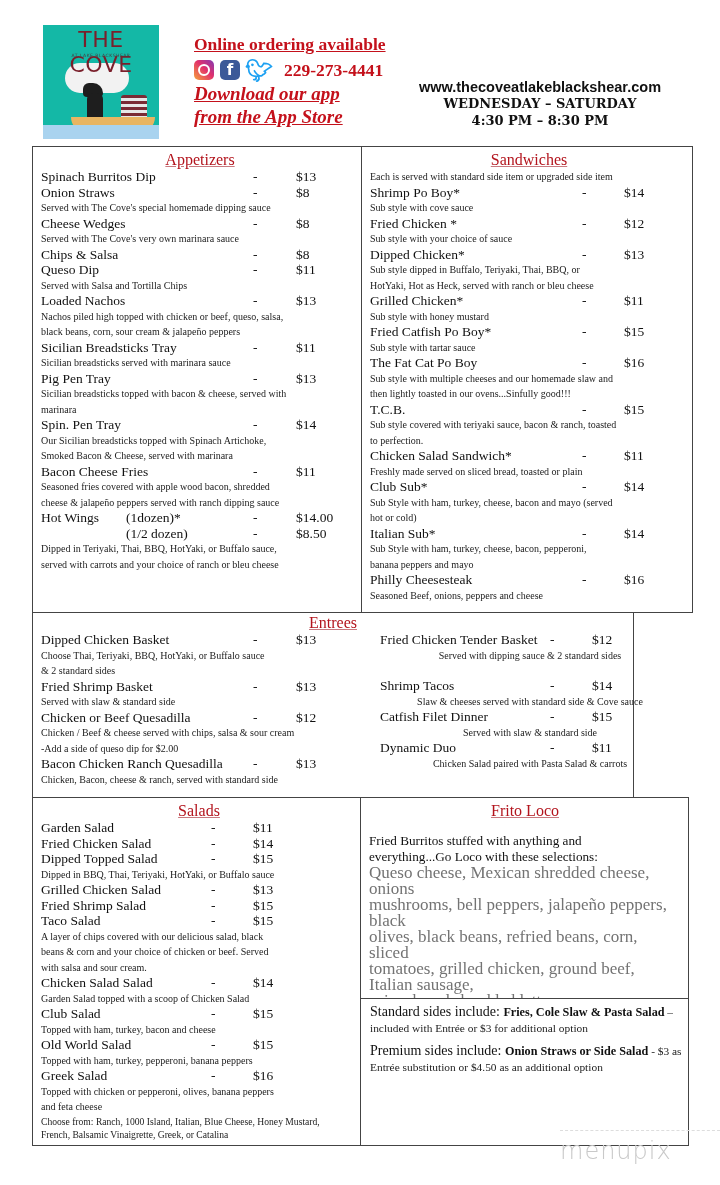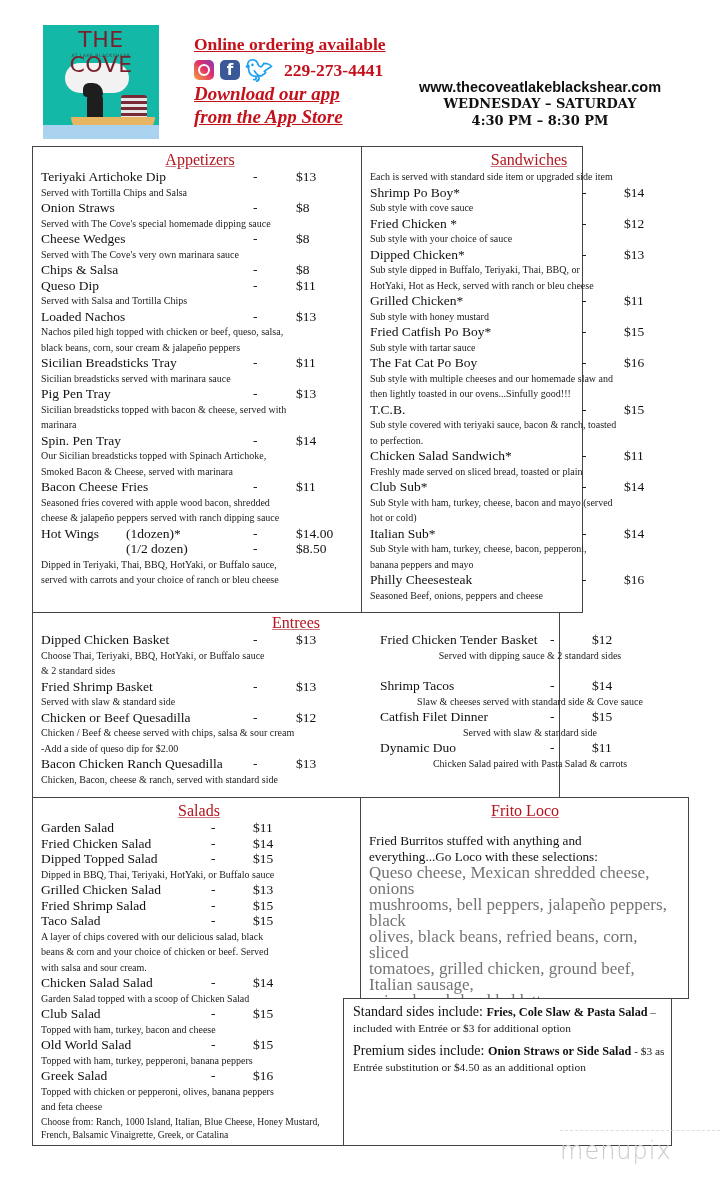--- a/index.html
+++ b/index.html
@@ -36,46 +36,46 @@
   .box { position: absolute; border: 1.5px solid #444; background: #fff; }
   .sec-title { color: #b3141d; text-decoration: underline; text-decoration-color: #c87a80; font-size: 16px; text-align: center; line-height: 19px; }
 
   .item { position: relative; font-size: 13.5px; line-height: 15.5px; height: 15.5px; white-space: nowrap; }
   .item .iname { position: absolute; left: 0; }
   .item .dash { position: absolute; }
   .item .price { position: absolute; }
   .desc { font-size: 10px; line-height: 15.5px; color: #222; }
   .note-small { font-size: 9.6px; line-height: 13px; color: #222; }
 
-  #box-top { left: 32px; top: 146px; width: 551px; height: 467px; }
+  #box-top { left: 32px; top: 146px; width: 661px; height: 467px; }
   #col-app { position: absolute; left: 8px; top: 3px; width: 318px; }
   #col-sand { position: absolute; left: 337px; top: 3px; width: 318px; }
   .vdiv { position: absolute; left: 328px; top: 0; bottom: 0; border-left: 1.5px solid #444; }
 
   #col-app .item .dash { left: 212px; } #col-app .item .price { left: 255px; }
   #col-sand .item .dash { left: 212px; } #col-sand .item .price { left: 254px; }
 
-  #box-entrees { left: 32px; top: 612px; width: 528px; height: 186px; }
+  #box-entrees { left: 32px; top: 612px; width: 602px; height: 186px; }
   #ent-left { position: absolute; left: 8px; top: 19px; width: 320px; }
   #ent-right { position: absolute; left: 347px; top: 19px; width: 300px; text-align: center; }
   #ent-left .item .dash { left: 212px; } #ent-left .item .price { left: 255px; }
   #ent-right .item .dash { left: 170px; } #ent-right .item .price { left: 212px; }
 
   #box-salads { left: 32px; top: 797px; width: 329px; height: 349px; }
   #sal-inner { position: absolute; left: 8px; top: 3px; width: 316px; }
   #sal-inner .item .dash { left: 170px; } #sal-inner .item .price { left: 212px; }
 
   #box-frito { left: 360px; top: 797px; width: 329px; height: 202px; }
   #frito-inner { position: absolute; left: 8px; top: 3px; width: 312px; }
   .frito-intro { font-size: 13.2px; line-height: 16px; margin-top: 13px; }
   .frito-list { font-size: 17px; line-height: 16px; color: #737373; }
   .frito-served { font-size: 13.2px; line-height: 16px; }
   .frito-addon { font-size: 11.4px; line-height: 15px; }
 
-  #box-sides { left: 343px; top: 998px; width: 329px; height: 148px; }
+  #box-sides { left: 360px; top: 998px; width: 329px; height: 148px; }
   #sides-inner { position: absolute; left: 9px; top: 5px; width: 314px; }
   .sides-p { font-size: 11.4px; line-height: 16px; color: #222; margin-bottom: 7px; }
   .sides-p .lead { font-size: 14px; color: #111; }
   .sides-p .bold { font-size: 12.2px; color: #111; font-weight: bold; }
 
   .watermark { position: absolute; left: 560px; top: 1137px; font-family: "DejaVu Sans", sans-serif; font-size: 24px; color: #c9c9c9; letter-spacing: 1px; font-weight: 300; }
   .wm-dash { position: absolute; left: 560px; top: 1130px; width: 160px; border-top: 1px dashed #ddd; }
 </style>
 </head>
 <body>
@@ -110,25 +110,24 @@
   <div class="days">WEDNESDAY – SATURDAY</div>
   <div class="hours">4:30 PM – 8:30 PM</div>
 </div>
 
 <div class="box" id="box-top">
   <div class="vdiv"></div>
   <div id="col-app">
     <div class="sec-title">Appetizers</div>
     <div id="app-list">
         <div class="item">
-          <span class="iname">Teriyaki Artichoke Dip</span>
+          <span class="iname">Spinach Burritos Dip</span>
           <span class="dash">-</span>
           <span class="price">$13</span>
         </div>
-        <div class="desc">Served with Tortilla Chips and Salsa</div>
         <div class="item">
           <span class="iname">Onion Straws</span>
           <span class="dash">-</span>
           <span class="price">$8</span>
         </div>
         <div class="desc">Served with The Cove's special homemade dipping sauce</div>
         <div class="item">
           <span class="iname">Cheese Wedges</span>
           <span class="dash">-</span>
           <span class="price">$8</span>

